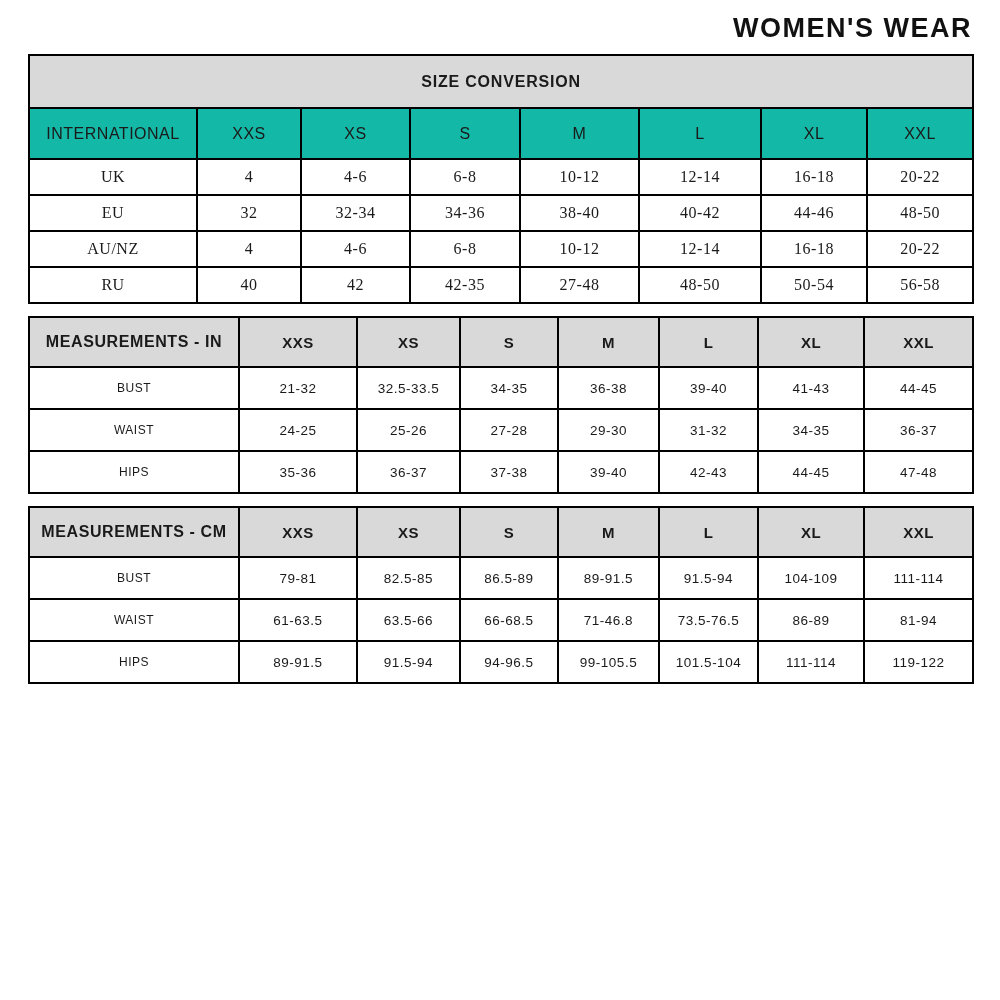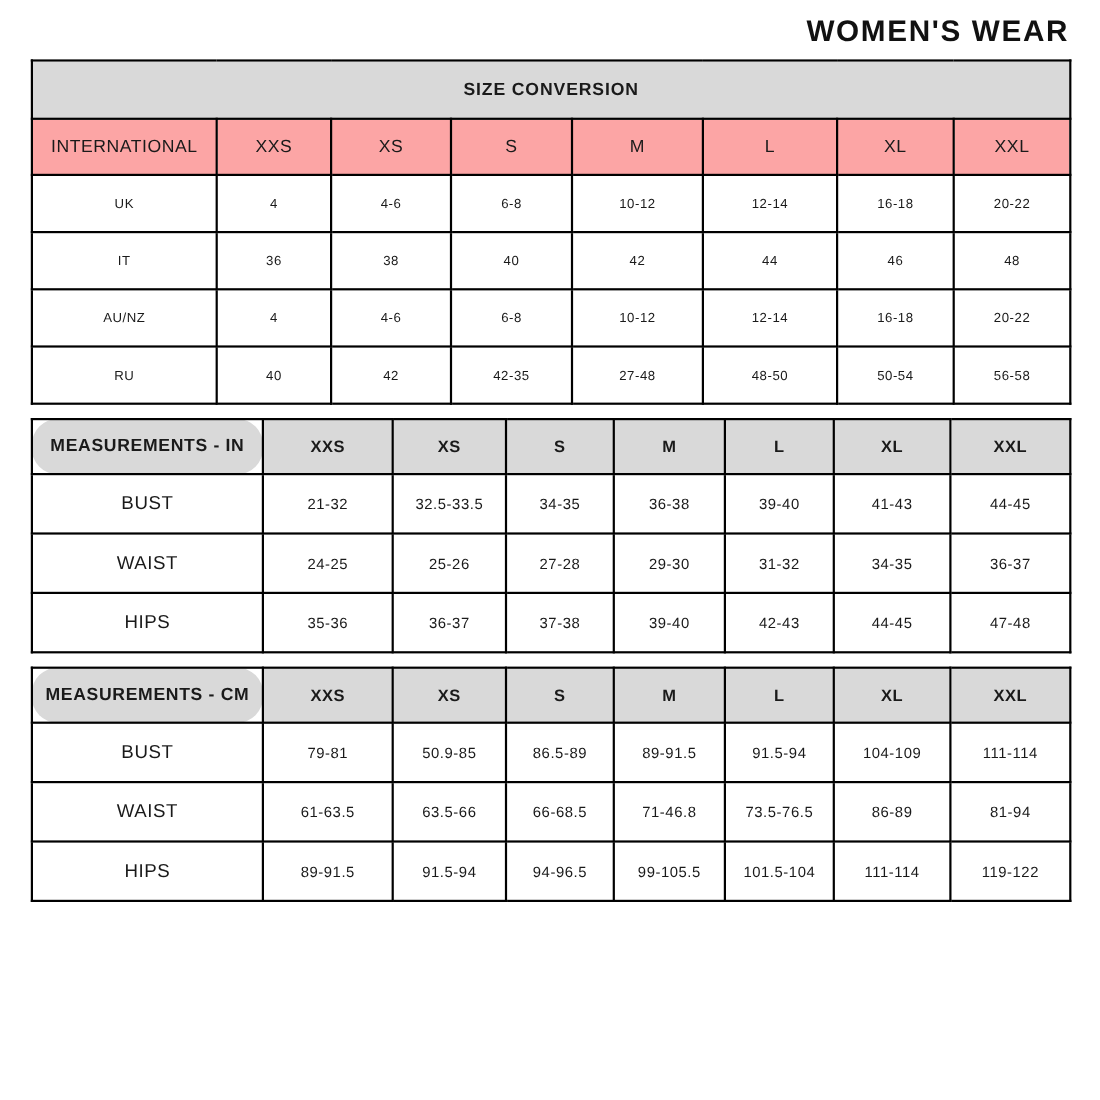--- a/index.html
+++ b/index.html
@@ -40,33 +40,33 @@
 
   
   #size-table { margin-top: 10px; }
   #size-table .banner-cell {
     height: 53px;
     background: #d9d9d9;
     font-weight: 700;
     font-size: 16px;
     letter-spacing: 0.8px;
   }
-  #size-table .hrow td { height: 51px; font-size: 16px; background: #fca5a5; }
-  #size-table .drow td { height: 52px; font-size: 12px; }
+  #size-table .hrow td { height: 51px; font-size: 16px; background: #14b8a6; }
+  #size-table .drow td { height: 36px; font-size: 16px; font-family: Liberation Serif, serif; }
 
   
   .meas { margin-top: 12px; }
   .meas .hrow td {
     height: 50px;
     background: #d9d9d9;
     font-weight: 700;
     font-size: 15px;
   }
-  .meas .hrow td.corner { font-size: 16px; letter-spacing: 0.6px; border-radius: 23px; }
-  .meas .drow .label-cell { height: 54px; font-size: 17px; }
+  .meas .hrow td.corner { font-size: 16px; letter-spacing: 0.6px; }
+  .meas .drow .label-cell { height: 42px; font-size: 12px; }
   .meas .drow .value-cell { font-size: 13.5px; margin-top: 12px; }
 </style>
 </head>
 <body>
 
 <div class="page">
 
   <h1 class="page-title">WOMEN'S WEAR</h1>
 
   <table id="size-table">
@@ -98,28 +98,28 @@
           <td class="label-cell">UK</td>
           <td class="value-cell">4</td>
           <td class="value-cell">4-6</td>
           <td class="value-cell">6-8</td>
           <td class="value-cell">10-12</td>
           <td class="value-cell">12-14</td>
           <td class="value-cell">16-18</td>
           <td class="value-cell">20-22</td>
         </tr>
         <tr class="drow">
-          <td class="label-cell">IT</td>
-          <td class="value-cell">36</td>
-          <td class="value-cell">38</td>
-          <td class="value-cell">40</td>
-          <td class="value-cell">42</td>
-          <td class="value-cell">44</td>
-          <td class="value-cell">46</td>
-          <td class="value-cell">48</td>
+          <td class="label-cell">EU</td>
+          <td class="value-cell">32</td>
+          <td class="value-cell">32-34</td>
+          <td class="value-cell">34-36</td>
+          <td class="value-cell">38-40</td>
+          <td class="value-cell">40-42</td>
+          <td class="value-cell">44-46</td>
+          <td class="value-cell">48-50</td>
         </tr>
         <tr class="drow">
           <td class="label-cell">AU/NZ</td>
           <td class="value-cell">4</td>
           <td class="value-cell">4-6</td>
           <td class="value-cell">6-8</td>
           <td class="value-cell">10-12</td>
           <td class="value-cell">12-14</td>
           <td class="value-cell">16-18</td>
           <td class="value-cell">20-22</td>
@@ -210,21 +210,21 @@
           <td class="hcell">XS</td>
           <td class="hcell">S</td>
           <td class="hcell">M</td>
           <td class="hcell">L</td>
           <td class="hcell">XL</td>
           <td class="hcell">XXL</td>
         </tr>
         <tr class="drow">
           <td class="label-cell">BUST</td>
           <td class="value-cell">79-81</td>
-          <td class="value-cell">50.9-85</td>
+          <td class="value-cell">82.5-85</td>
           <td class="value-cell">86.5-89</td>
           <td class="value-cell">89-91.5</td>
           <td class="value-cell">91.5-94</td>
           <td class="value-cell">104-109</td>
           <td class="value-cell">111-114</td>
         </tr>
         <tr class="drow">
           <td class="label-cell">WAIST</td>
           <td class="value-cell">61-63.5</td>
           <td class="value-cell">63.5-66</td>

